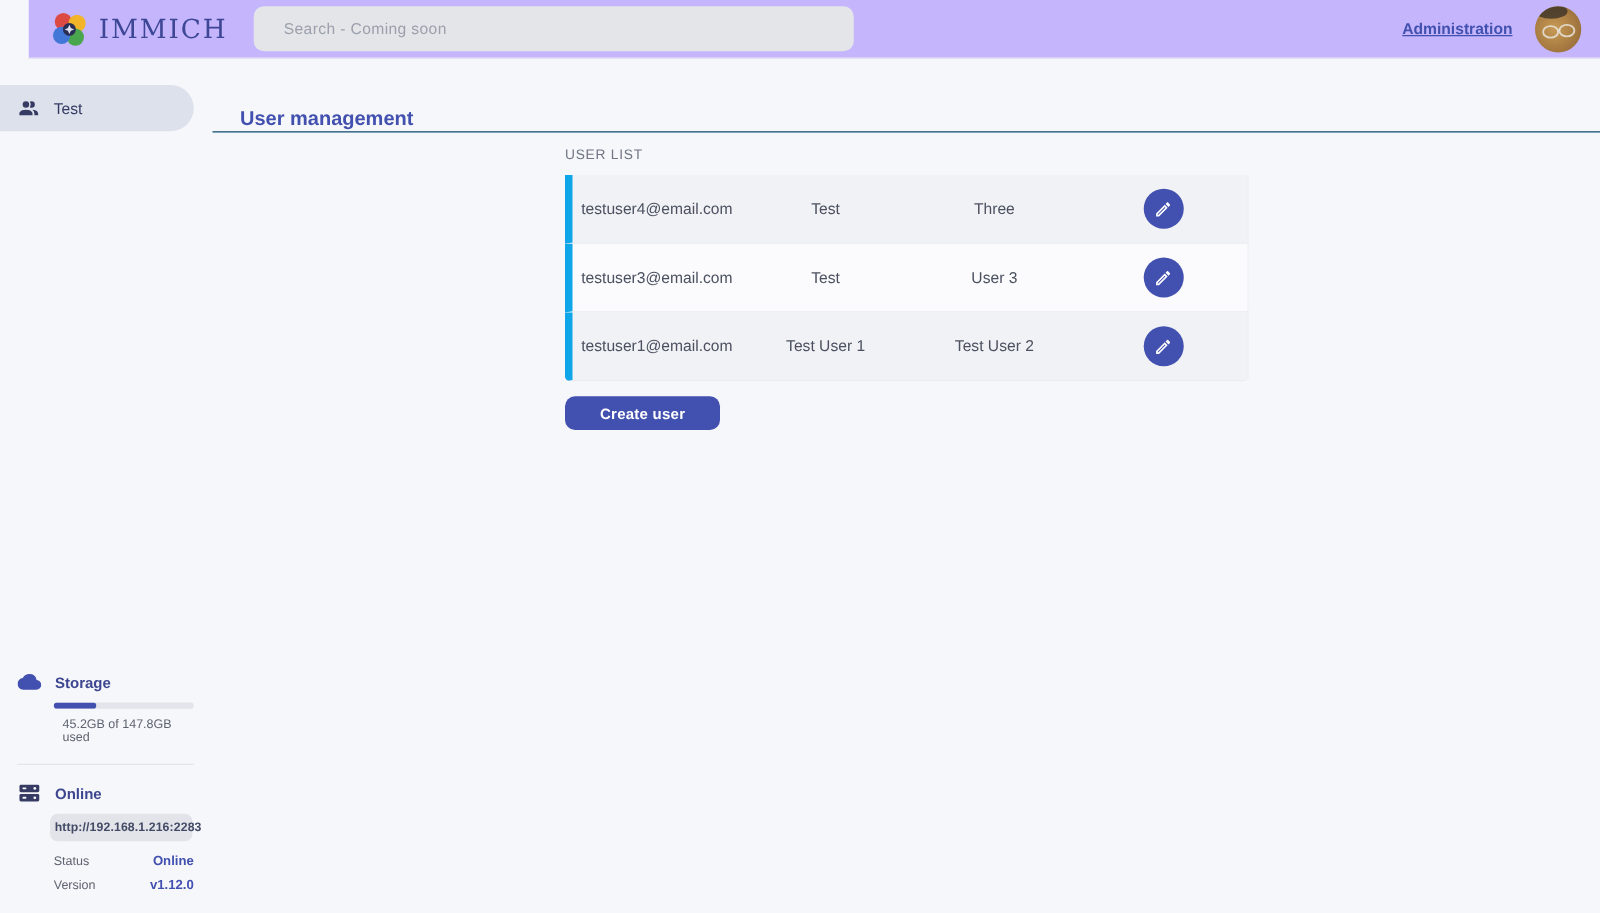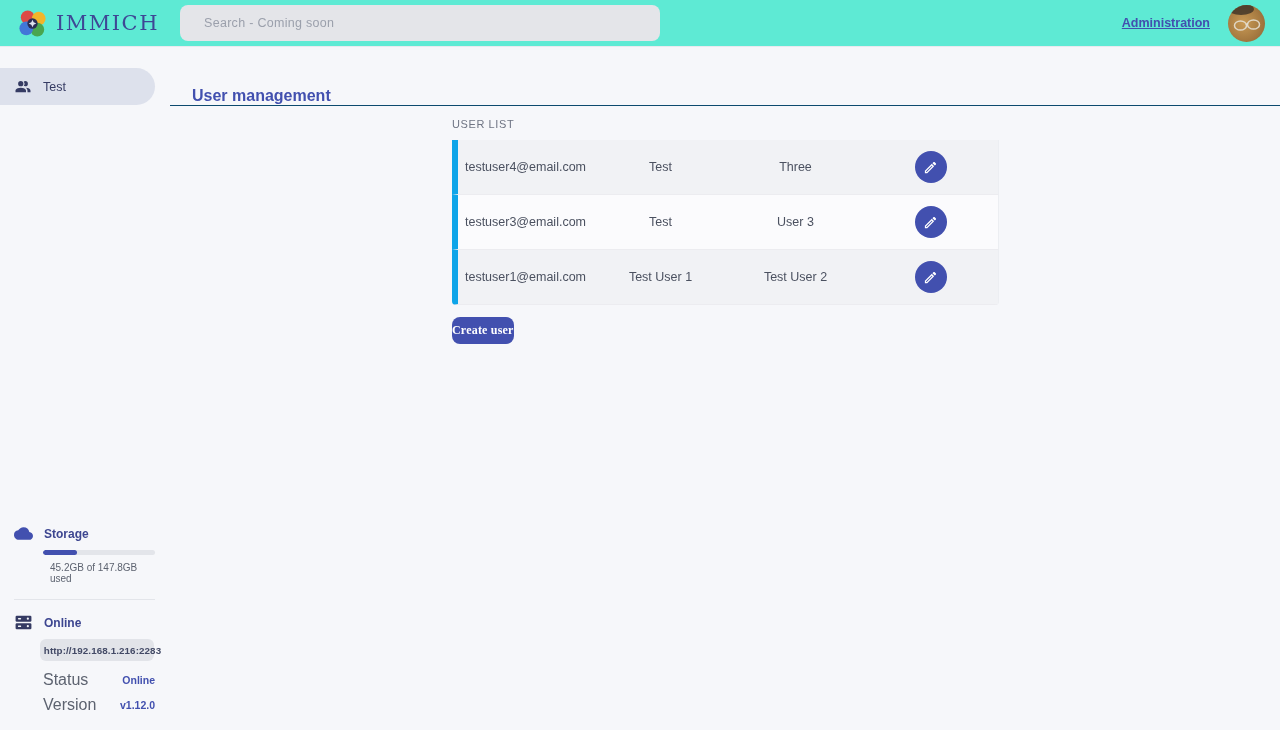--- a/index.html
+++ b/index.html
@@ -8,23 +8,23 @@
     font-family: "Liberation Sans", sans-serif;
     background: #f6f7fa;
     color: #4b5160;
     overflow: hidden;
   }
   .page { width: 1280px; height: 730px; display: flex; flex-direction: column; }
 
   
   .topbar {
     height: 47px; flex: none;
-    background: #5eead4;
+    background: #c4b5fd;
     border-bottom: 1px solid #e9eaef;
-    display: flex; align-items: center;
+    display: flex; align-items: center; margin-left: 23px;
   }
   .brand { width: 180px; flex: none; display: flex; align-items: center; padding-left: 16px; gap: 7px; }
   .logo-text {
     font-family: "DejaVu Serif", serif;
     font-size: 21px; letter-spacing: 1.5px;
     color: #3e4795; font-weight: 500;
   }
   .searchbar {
     width: 480px; height: 36px; flex: none;
     background: #e4e5e9; border-radius: 8px;
@@ -74,21 +74,21 @@
     background: #e2e4e9; border-radius: 6px;
     display: flex; align-items: center; justify-content: center;
     font-size: 9.8px; font-weight: 600; color: #434a66; letter-spacing: 0.1px; padding-left: 11px;
   }
   .kv-row {
     margin: 0 0 0 29px; width: 112px;
     display: flex; justify-content: space-between; align-items: center;
   }
   .kv-row.first { margin-top: 10px; }
   .kv-row + .kv-row { margin-top: 7px; }
-  .kv-label { font-size: 16px; color: #5d6370; }
+  .kv-label { font-size: 10px; color: #5d6370; }
   .kv-value { font-size: 10.5px; font-weight: 700; color: #4250af; }
 
   
   .main { flex: 1; min-width: 0; }
   .title-wrap {
     height: 59px; display: flex; align-items: flex-end;
     padding-left: 22px; border-bottom: 1px solid #0c4a6e;
   }
   .page-title { font-size: 16px; font-weight: 600; color: #4250af; }
 
@@ -116,23 +116,23 @@
   .trow:nth-child(odd) { background: #f1f2f5; }
   .trow:nth-child(even) { background: #fbfbfd; }
   .td { text-align: center; font-size: 12.5px; color: #4b5160; }
   .edit-cell { display: flex; justify-content: center; }
   .edit-btn {
     width: 32px; height: 32px; border-radius: 50%;
     background: #4250af; border: none; cursor: pointer;
     display: flex; align-items: center; justify-content: center;
   }
   .create-btn {
-    margin-top: 12px; height: 27px; padding: 0 0;
+    margin-top: 12px; height: 27px; padding: 0 28px;
     background: #4250af; color: #ffffff; border: none;
-    border-radius: 8px; font-family: Liberation Serif, serif;
+    border-radius: 8px; font-family: Liberation Sans, sans-serif;
     font-size: 12px; font-weight: 700; letter-spacing: 0.2px; cursor: pointer;
   }
 </style>
 </head>
 <body>
 
 <div class="page">
 
   <header class="topbar">
     <div class="brand">

